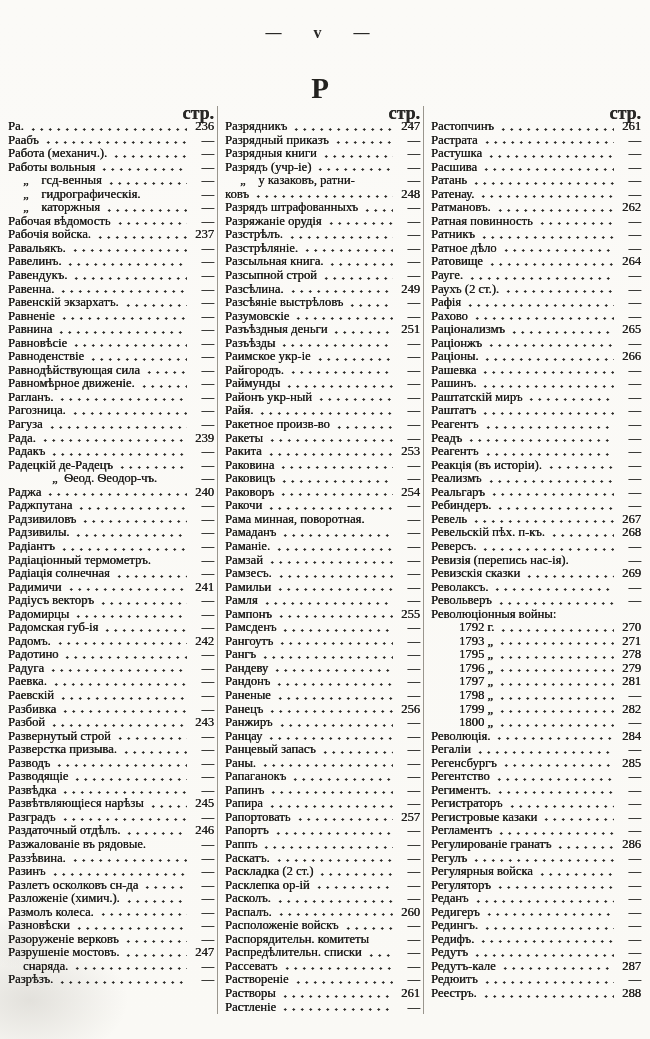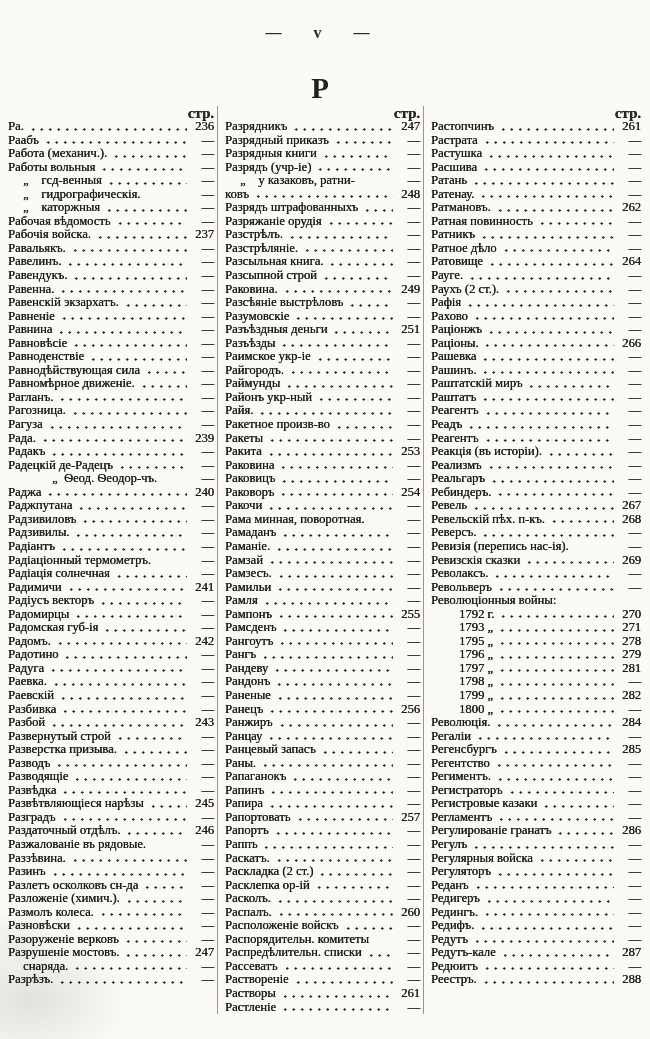--- a/index.html
+++ b/index.html
@@ -25,21 +25,21 @@
     font-size:29px;font-weight:bold;color:#23221f;
   }
   .cols{
     position:absolute;top:106px;left:8px;width:636px;
     display:grid;grid-template-columns:209px 206px 221px;
   }
   .col{padding:0 2px 0 0;}
   .col.c2{border-left:1px solid #9a968e;padding-left:7px;}
   .col.c3{border-left:1px solid #9a968e;padding-left:7px;}
   .col-head{
-    text-align:right;font-size:15px;font-weight:bold;
+    text-align:right;font-size:18px;font-weight:bold;
     line-height:14px;padding-right:1px;color:#2a2927;
     text-shadow:.3px 0 0 currentColor;
   }
   .row{
     display:flex;align-items:stretch;
     line-height:13.55px;height:13.55px;
     font-size:12.6px;white-space:pre;
     text-shadow:.3px 0 0 currentColor;
   }
   .lbl{white-space:pre;}
@@ -139,21 +139,21 @@
           <div class="row"><span class="lbl">Разрядныя книги</span><span class="dots"></span><span class="pg">—</span></div>
           <div class="row"><span class="lbl">Разрядъ (учр-іе)</span><span class="dots"></span><span class="pg">—</span></div>
           <div class="row ind1"><span class="lbl">„    у казаковъ, ратни-</span><span class="sp"></span><span class="pg">—</span></div>
           <div class="row"><span class="lbl">ковъ</span><span class="dots"></span><span class="pg">248</span></div>
           <div class="row"><span class="lbl">Разрядъ штрафованныхъ</span><span class="dots"></span><span class="pg">—</span></div>
           <div class="row"><span class="lbl">Разряжаніе орудія</span><span class="dots"></span><span class="pg">—</span></div>
           <div class="row"><span class="lbl">Разстрѣлъ.</span><span class="dots"></span><span class="pg">—</span></div>
           <div class="row"><span class="lbl">Разстрѣляніе.</span><span class="dots"></span><span class="pg">—</span></div>
           <div class="row"><span class="lbl">Разсыльная книга.</span><span class="dots"></span><span class="pg">—</span></div>
           <div class="row"><span class="lbl">Разсыпной строй</span><span class="dots"></span><span class="pg">—</span></div>
-          <div class="row"><span class="lbl">Раковина.</span><span class="dots"></span><span class="pg">249</span></div>
+          <div class="row"><span class="lbl">Разсѣлина.</span><span class="dots"></span><span class="pg">249</span></div>
           <div class="row"><span class="lbl">Разсѣяніе выстрѣловъ</span><span class="dots"></span><span class="pg">—</span></div>
           <div class="row"><span class="lbl">Разумовскіе</span><span class="dots"></span><span class="pg">—</span></div>
           <div class="row"><span class="lbl">Разъѣздныя деньги</span><span class="dots"></span><span class="pg">251</span></div>
           <div class="row"><span class="lbl">Разъѣзды</span><span class="dots"></span><span class="pg">—</span></div>
           <div class="row"><span class="lbl">Раимское укр-іе</span><span class="dots"></span><span class="pg">—</span></div>
           <div class="row"><span class="lbl">Райгородъ.</span><span class="dots"></span><span class="pg">—</span></div>
           <div class="row"><span class="lbl">Раймунды</span><span class="dots"></span><span class="pg">—</span></div>
           <div class="row"><span class="lbl">Районъ укр-ный</span><span class="dots"></span><span class="pg">—</span></div>
           <div class="row"><span class="lbl">Райя.</span><span class="dots"></span><span class="pg">—</span></div>
           <div class="row"><span class="lbl">Ракетное произв-во</span><span class="dots"></span><span class="pg">—</span></div>
@@ -213,20 +213,21 @@
           <div class="row"><span class="lbl">Ратенау.</span><span class="dots"></span><span class="pg">—</span></div>
           <div class="row"><span class="lbl">Ратмановъ.</span><span class="dots"></span><span class="pg">262</span></div>
           <div class="row"><span class="lbl">Ратная повинность</span><span class="dots"></span><span class="pg">—</span></div>
           <div class="row"><span class="lbl">Ратникъ</span><span class="dots"></span><span class="pg">—</span></div>
           <div class="row"><span class="lbl">Ратное дѣло</span><span class="dots"></span><span class="pg">—</span></div>
           <div class="row"><span class="lbl">Ратовище</span><span class="dots"></span><span class="pg">264</span></div>
           <div class="row"><span class="lbl">Рауге.</span><span class="dots"></span><span class="pg">—</span></div>
           <div class="row"><span class="lbl">Раухъ (2 ст.).</span><span class="dots"></span><span class="pg">—</span></div>
           <div class="row"><span class="lbl">Рафія</span><span class="dots"></span><span class="pg">—</span></div>
           <div class="row"><span class="lbl">Рахово</span><span class="dots"></span><span class="pg">—</span></div>
+          <div class="row"><span class="lbl">Раціонализмъ</span><span class="dots"></span><span class="pg">265</span></div>
           <div class="row"><span class="lbl">Раціонжъ</span><span class="dots"></span><span class="pg">—</span></div>
           <div class="row"><span class="lbl">Раціоны.</span><span class="dots"></span><span class="pg">266</span></div>
           <div class="row"><span class="lbl">Рашевка</span><span class="dots"></span><span class="pg">—</span></div>
           <div class="row"><span class="lbl">Рашинъ.</span><span class="dots"></span><span class="pg">—</span></div>
           <div class="row"><span class="lbl">Раштатскій миръ</span><span class="dots"></span><span class="pg">—</span></div>
           <div class="row"><span class="lbl">Раштатъ</span><span class="dots"></span><span class="pg">—</span></div>
           <div class="row"><span class="lbl">Реагентъ</span><span class="dots"></span><span class="pg">—</span></div>
           <div class="row"><span class="lbl">Реадъ</span><span class="dots"></span><span class="pg">—</span></div>
           <div class="row"><span class="lbl">Реагентъ</span><span class="dots"></span><span class="pg">—</span></div>
           <div class="row"><span class="lbl">Реакція (въ исторіи).</span><span class="dots"></span><span class="pg">—</span></div>

